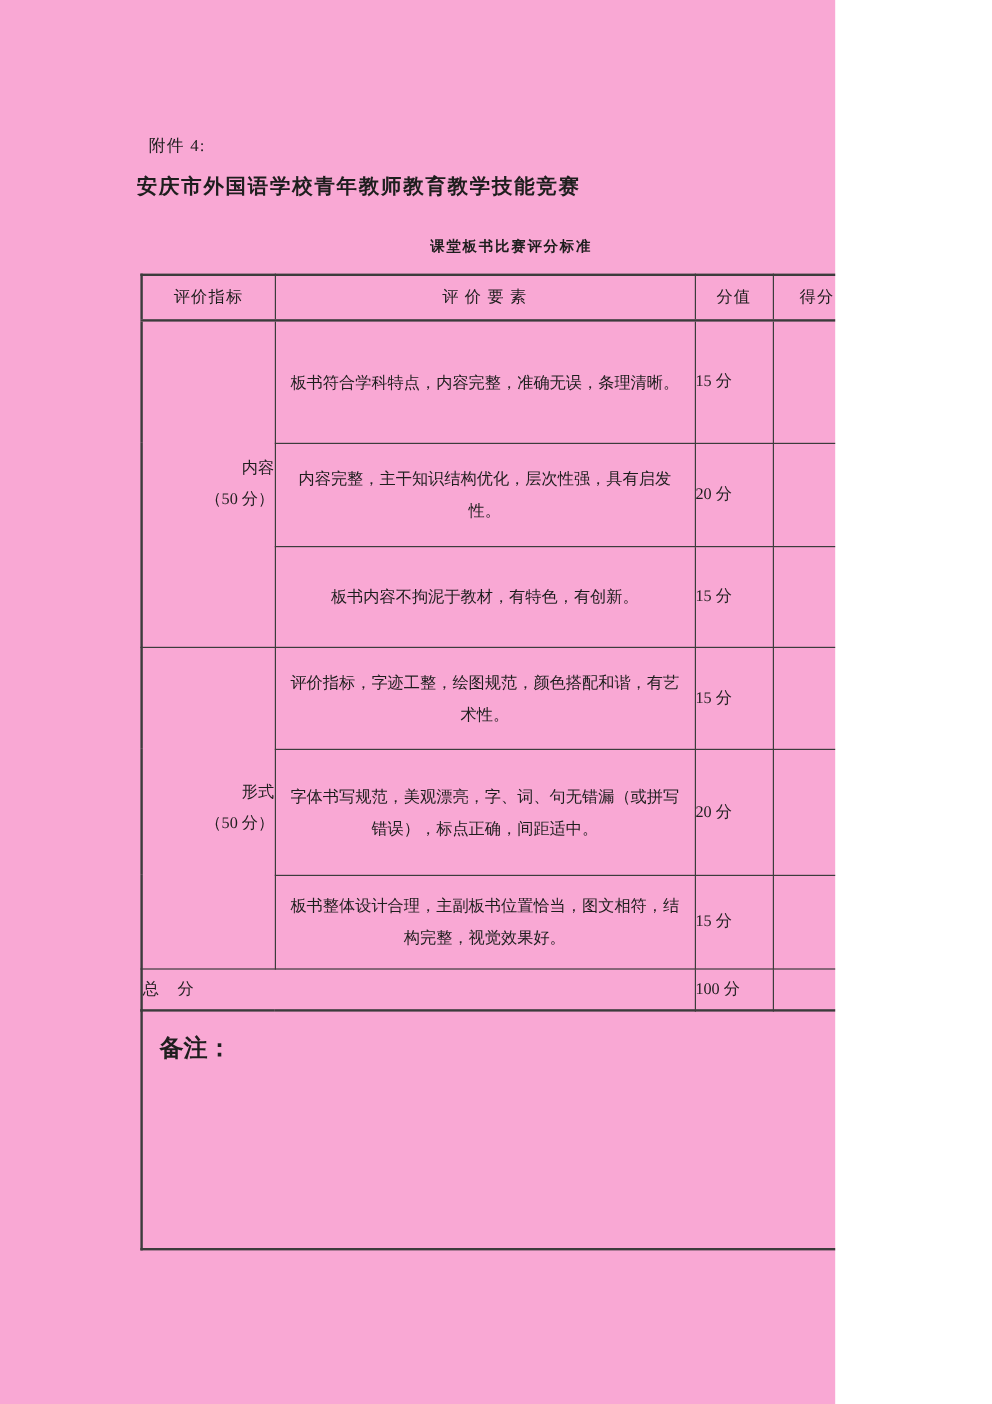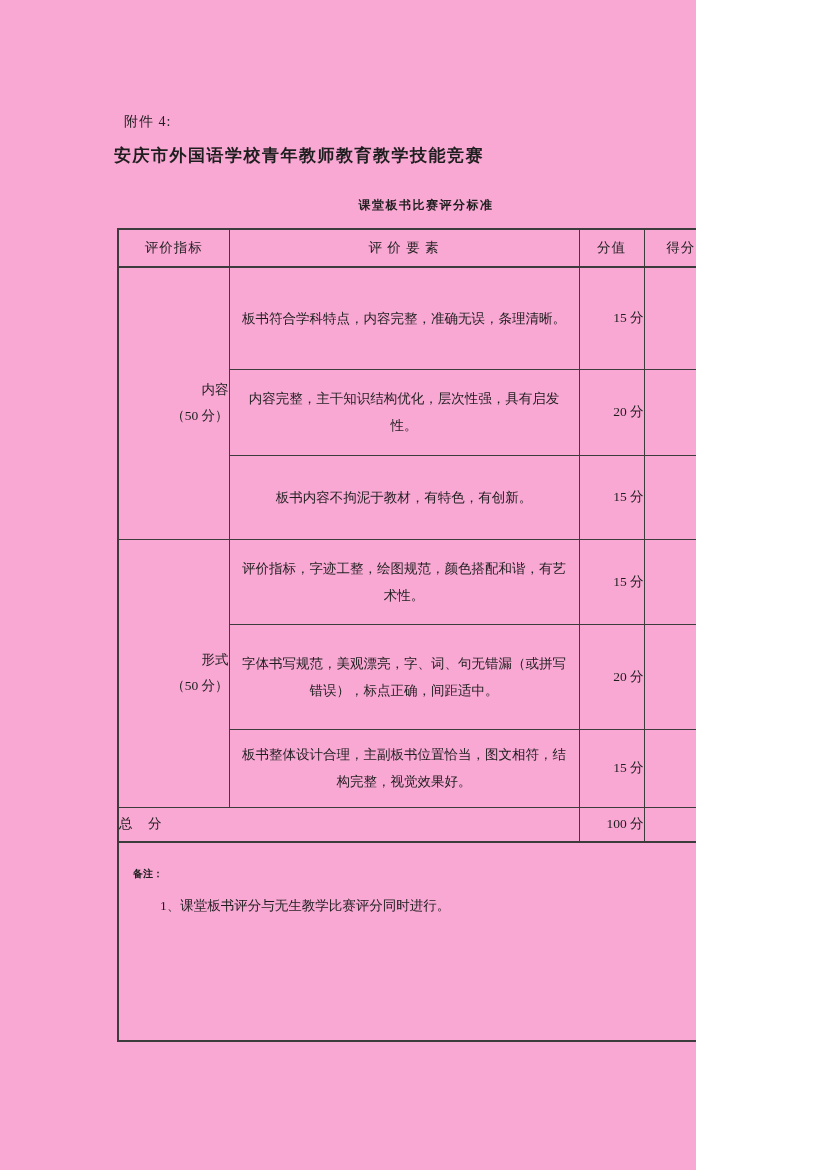--- a/index.html
+++ b/index.html
@@ -69,36 +69,36 @@
   tr.r5 { height: 105px; }
   tr.r6 { height: 78px; }
   tr.total-row { height: 35px; }
   td.ind-cell { text-align: right; }
   td.ind-cell .ind-line { line-height: 26px; }
   td.el-cell {
     text-align: center;
     padding: 6px 9px;
     line-height: 27px;
   }
-  td.sc-cell { text-align: right; }
+  td.sc-cell { text-align: left; }
   td.total-label-cell { text-align: left; letter-spacing: 6px; }
   .notes-box {
     position: absolute;
     left: 117px;
     top: 841px;
     width: 600px;
     height: 201px;
     border: 2px solid #3c3c3c;
     border-top: none;
     padding: 20px 14px 0 14px;
     font-size: 13.5px;
   }
   .notes-label {
     font-weight: bold;
-    font-size: 10px;
+    font-size: 20px;
     line-height: 26px;
   }
   .note-item {
     text-indent: 2em;
     line-height: 37px;
   }
 </style>
 </head>
 <body>
 
@@ -168,16 +168,15 @@
       <tr class="total-row">
         <td class="total-label-cell" colspan="2">总 分</td>
         <td class="sc-cell">100 分</td>
         <td class="blank"></td>
       </tr>
     </tbody>
   </table>
 
   <div class="notes-box">
     <div class="notes-label">备注：</div>
-    <div class="note-item">1、课堂板书评分与无生教学比赛评分同时进行。</div>
   </div>
 
 </div>
 
 </body></html>

